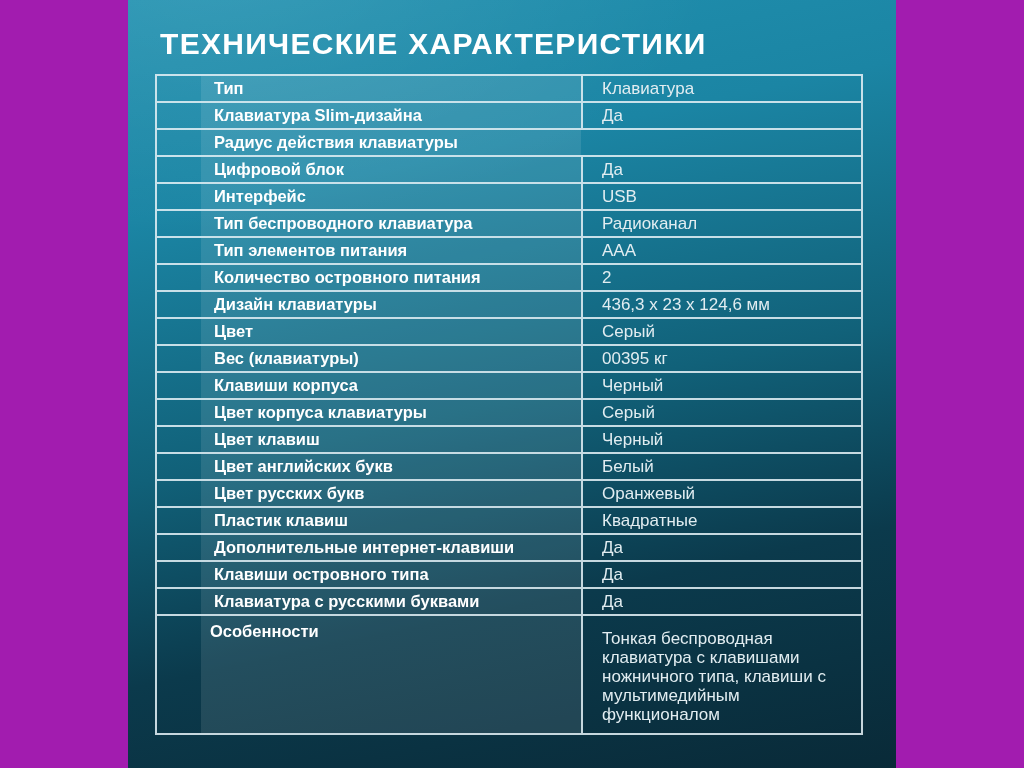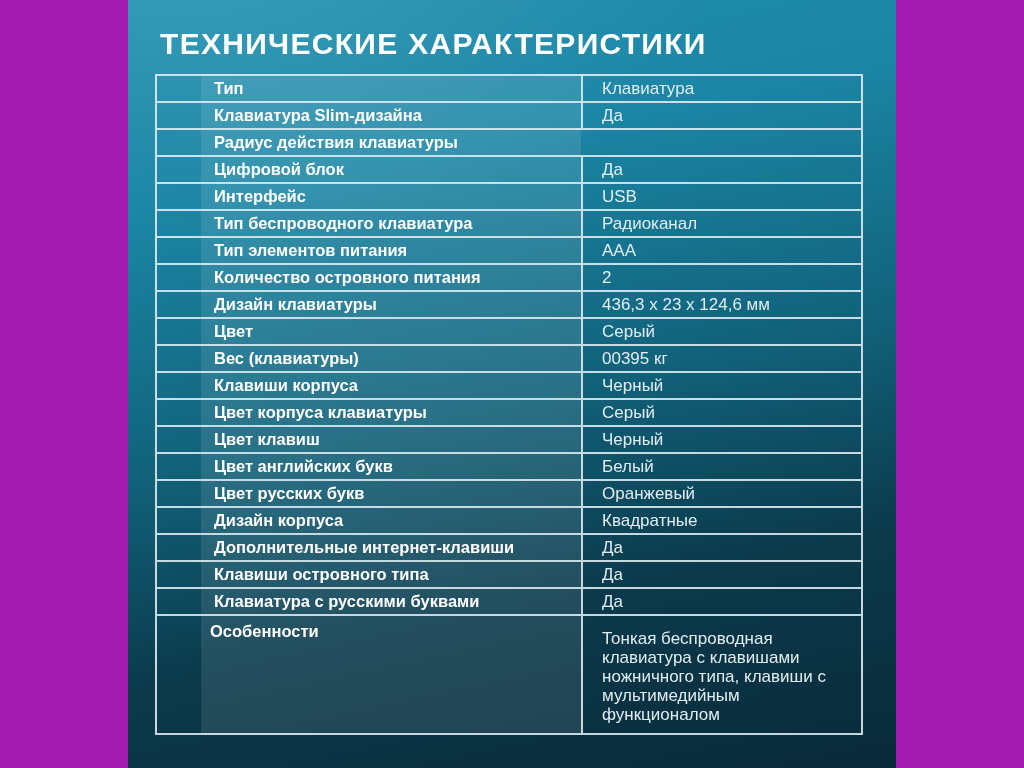--- a/index.html
+++ b/index.html
@@ -148,21 +148,21 @@
         </div>
         <div class="row">
           <div class="cell label">Цвет английских букв</div>
           <div class="cell value">Белый</div>
         </div>
         <div class="row">
           <div class="cell label">Цвет русских букв</div>
           <div class="cell value">Оранжевый</div>
         </div>
         <div class="row">
-          <div class="cell label">Дизайн корпуса</div>
+          <div class="cell label">Пластик клавиш</div>
           <div class="cell value">Квадратные</div>
         </div>
         <div class="row">
           <div class="cell label">Дополнительные интернет-клавиши</div>
           <div class="cell value">Да</div>
         </div>
         <div class="row">
           <div class="cell label">Клавиши островного типа</div>
           <div class="cell value">Да</div>
         </div>

